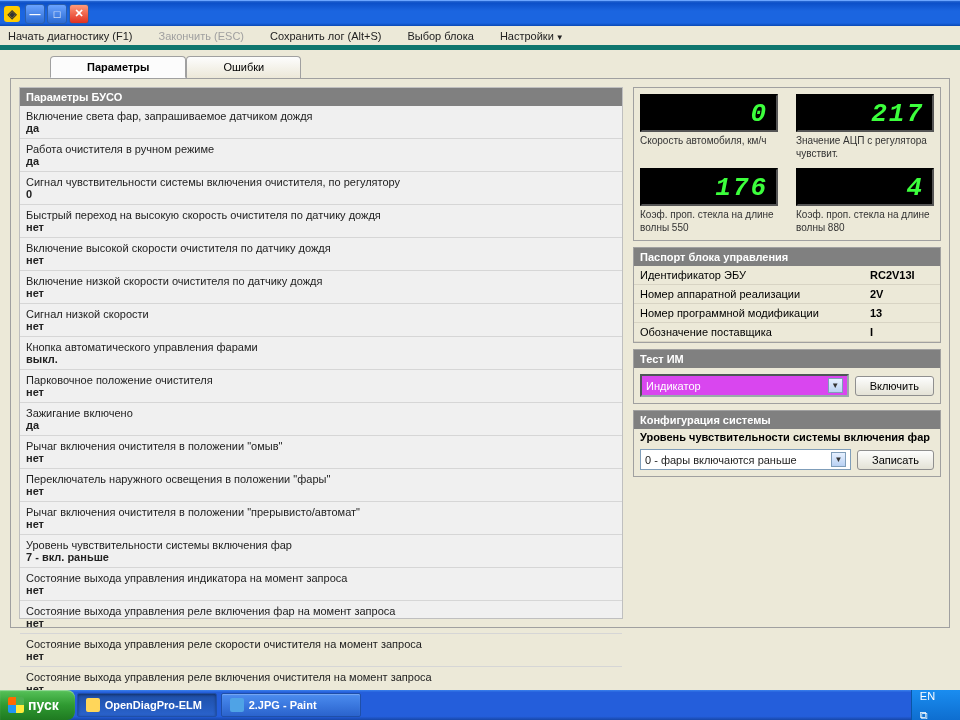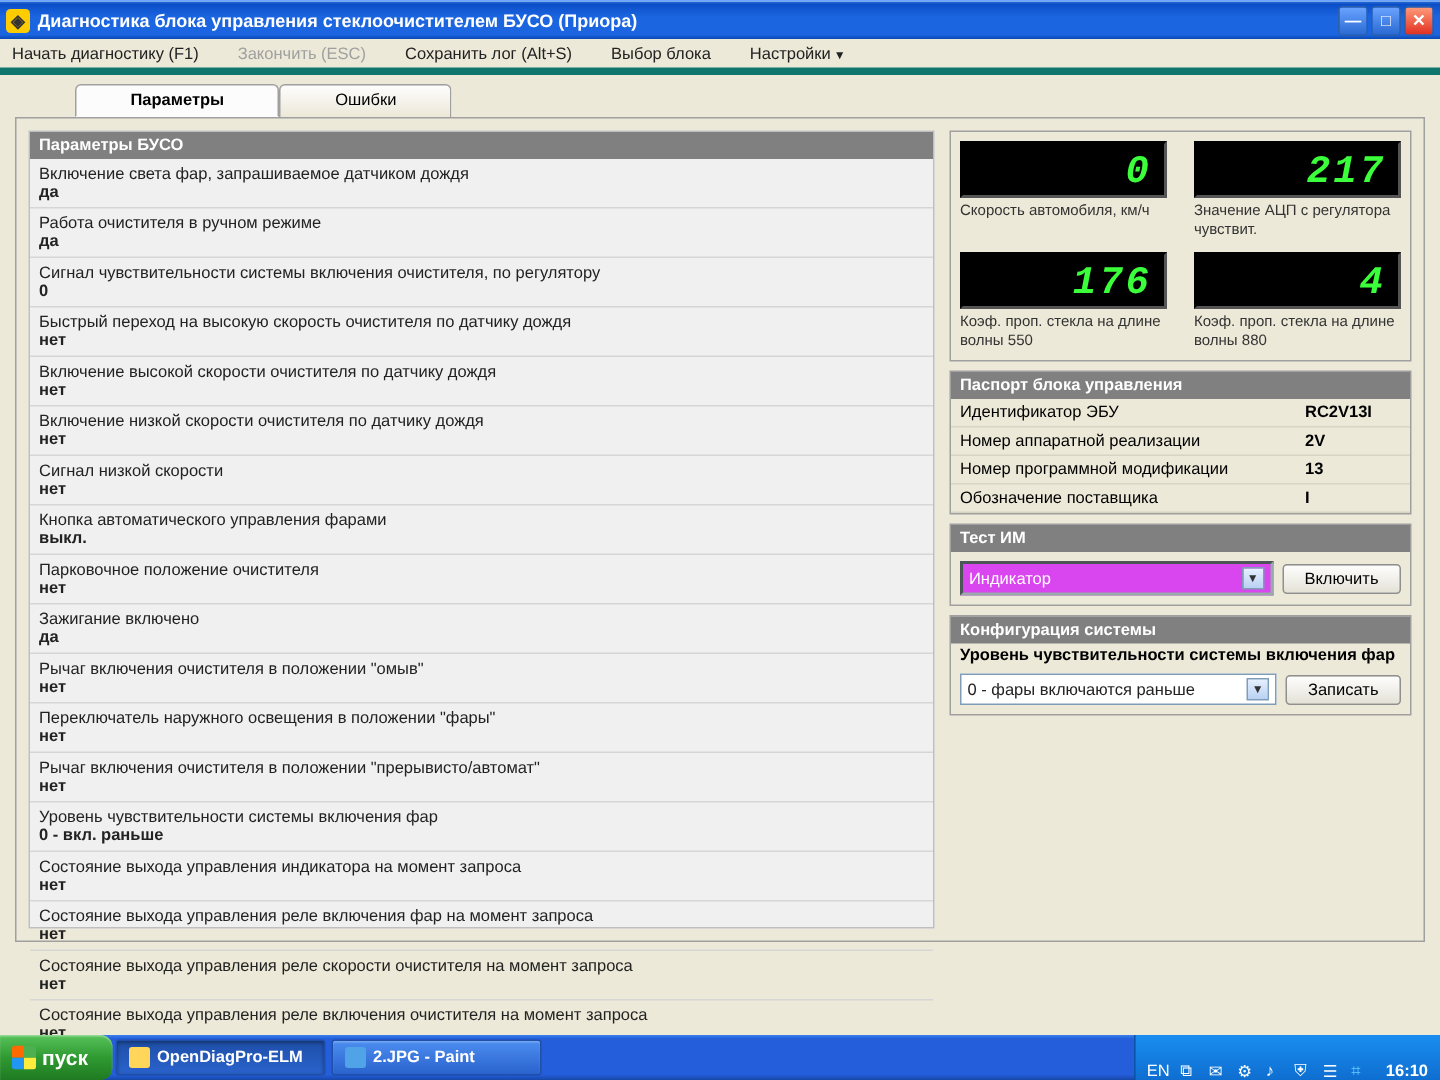--- a/index.html
+++ b/index.html
@@ -217,34 +217,34 @@
     background: linear-gradient(to bottom, #1e4fa8, #2a63cd);
     box-shadow: inset 0 1px 3px rgba(0,0,0,.4);
   }
   .task-icon {
     width: 14px; height: 14px; background: #ffd65a; border-radius: 2px;
   }
   .tray {
     margin-left: auto;
     height: 30px;
     background: linear-gradient(to bottom, #1a8df0, #0e6ed0);
-    display: flex; align-items: flex-end;
+    display: flex; align-items: flex-start;
     padding: 0 8px; gap: 7px;
     border-left: 1px solid #0a55a5;
+    flex-direction: column;
   }
   .tray span { font-size: 11px; }
   .tray .clock { font-weight: bold; margin-left: 4px; }
   .tray .ic { width: 12px; height: 12px; display:inline-block; }
 </style>
 </head>
 <body>
 
 <div class="titlebar">
   <div class="app-icon">◈</div>
-  <div class="title">Диагностика блока управления стеклоочистителем БУСО (Приора)</div>
   <div class="win-btns">
     <div class="win-btn min">—</div>
     <div class="win-btn max">□</div>
     <div class="win-btn close">✕</div>
   </div>
 </div>
 
 <div class="menubar">
   <span class="mitem">Начать диагностику (F1)</span>
   <span class="mitem disabled">Закончить (ESC)</span>
@@ -312,21 +312,21 @@
         <div class="param-row">
           <div class="pname">Переключатель наружного освещения в положении "фары"</div>
           <div class="pval">нет</div>
         </div>
         <div class="param-row">
           <div class="pname">Рычаг включения очистителя в положении "прерывисто/автомат"</div>
           <div class="pval">нет</div>
         </div>
         <div class="param-row">
           <div class="pname">Уровень чувствительности системы включения фар</div>
-          <div class="pval">0 - вкл. раньше</div>
+          <div class="pval">7 - вкл. раньше</div>
         </div>
         <div class="param-row">
           <div class="pname">Состояние выхода управления индикатора на момент запроса</div>
           <div class="pval">нет</div>
         </div>
         <div class="param-row">
           <div class="pname">Состояние выхода управления реле включения фар на момент запроса</div>
           <div class="pval">нет</div>
         </div>
         <div class="param-row">

